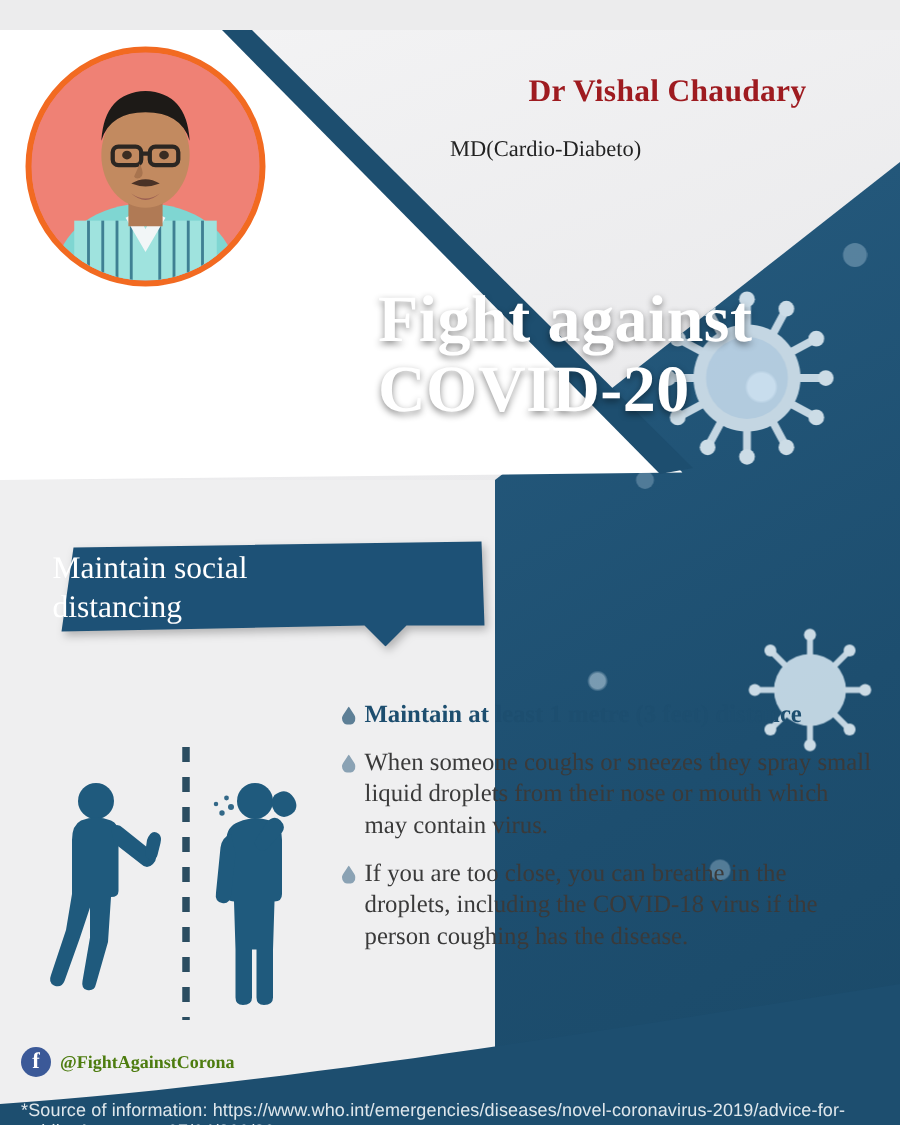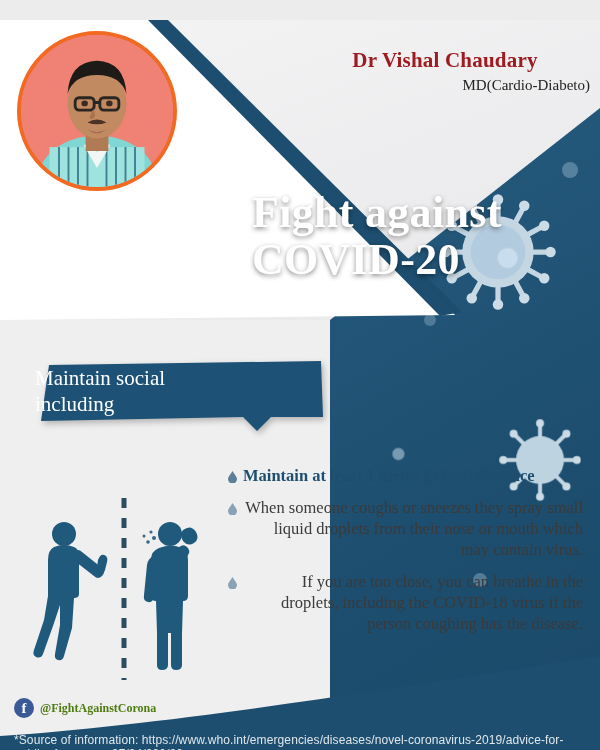--- a/index.html
+++ b/index.html
@@ -55,21 +55,21 @@
     border:4px solid #f26a21;box-sizing:border-box;overflow:hidden;background:#ef7f72;
     z-index:7;
   }
   .avatar svg{width:100%;height:100%;display:block;}
 
   .doc-name{
     position:absolute;left:300px;top:28px;width:290px;text-align:center;
     color:#9e1b20;font-size:21px;font-weight:700;letter-spacing:.2px;z-index:7;
   }
   .doc-degree{
-    position:absolute;left:300px;top:57px;width:290px;text-align:right;
+    position:absolute;left:300px;top:72px;width:290px;text-align:left;
     color:#222;font-size:15px;z-index:7;
   }
 
   
   .bubble{
     position:absolute;left:35px;top:339px;width:290px;height:72px;z-index:8;
     filter:drop-shadow(2px 3px 3px rgba(0,0,0,.25));
   }
   .bubble svg{width:100%;height:100%;display:block;}
   .bubble-text{
@@ -79,21 +79,21 @@
 
   
   .figures{position:absolute;left:28px;top:470px;width:190px;height:200px;z-index:5;}
   .figures svg{width:100%;height:100%;display:block;}
 
   
   .bullets{position:absolute;left:228px;top:446px;width:355px;z-index:6;}
   .bullet{display:flex;margin-bottom:11px;}
   .drop{flex:0 0 15px;padding-top:5px;}
   .drop svg{display:block;}
-  .btext{font-size:16.5px;line-height:1.27;color:#3a3a3a;text-align:right;}
+  .btext{font-size:16.5px;line-height:1.27;color:#3a3a3a;}
   .bullet.first .btext{color:#1d4e6f;font-weight:700;}
 
   
   .footer-band{
     position:absolute;left:0;bottom:0;width:600px;height:120px;z-index:8;
   }
   .footer-band svg{width:100%;height:100%;display:block;}
   .fb-line{
     position:absolute;left:14px;bottom:52px;display:flex;align-items:center;z-index:9;
   }
@@ -231,21 +231,21 @@
     <div>COVID-20</div>
   </div>
 
   <div class="bubble">
     <svg viewBox="0 0 290 72" preserveAspectRatio="none">
       <path d="M14 6 L286 2 L288 58 L236 58 L222 72 L208 58 L6 62 Z" fill="#1d5176"></path>
     </svg>
   </div>
   <div class="bubble-text">
     <div>Maintain social</div>
-    <div>including</div>
+    <div>distancing</div>
   </div>
 
   <div class="figures">
     <svg viewBox="0 0 190 200">
       <g fill="#1f5a7d">
         <circle cx="36" cy="44" r="12"></circle>
         <path d="M26 57 q10 -4 20 0 q5 2 5 9 l0 38 q0 4 -5 4 l-2 30 l-8 28 q-1 5 -6 4 q-4 -1 -3 -6 l5 -29 l0 -20 l-7 21 l-10 28 q-2 5 -7 3 q-4 -2 -2 -7 l10 -30 l4 -24 l0 -36 q0 -10 6 -13z"></path>
         <path d="M46 62 q4 -4 8 0 l20 16 q4 4 0 8 q-4 4 -8 0 l-18 -14 z"></path>
         <path d="M70 70 q3 -8 8 -4 q2 2 1 6 l-2 8 q-1 4 -5 3 q-4 -1 -3 -6z"></path>
       </g>

